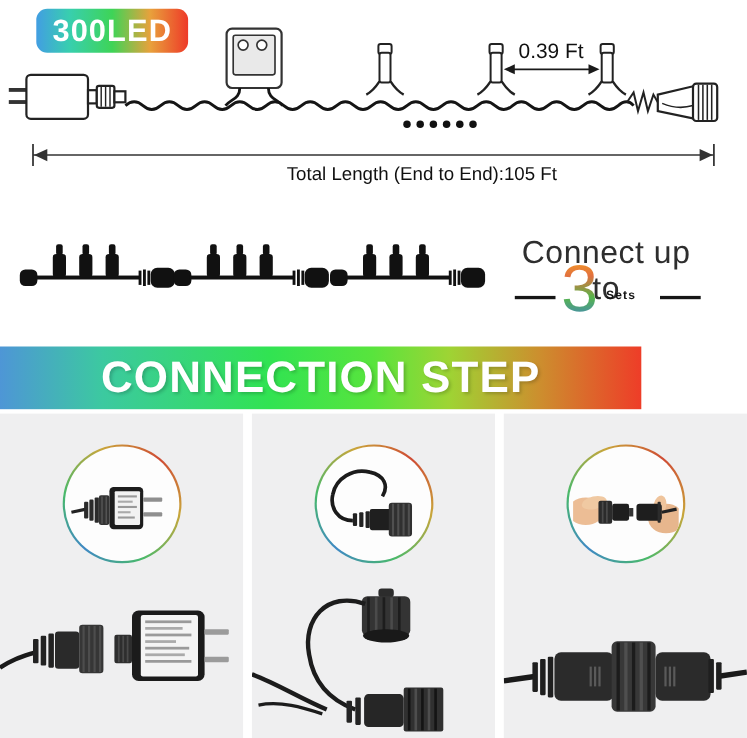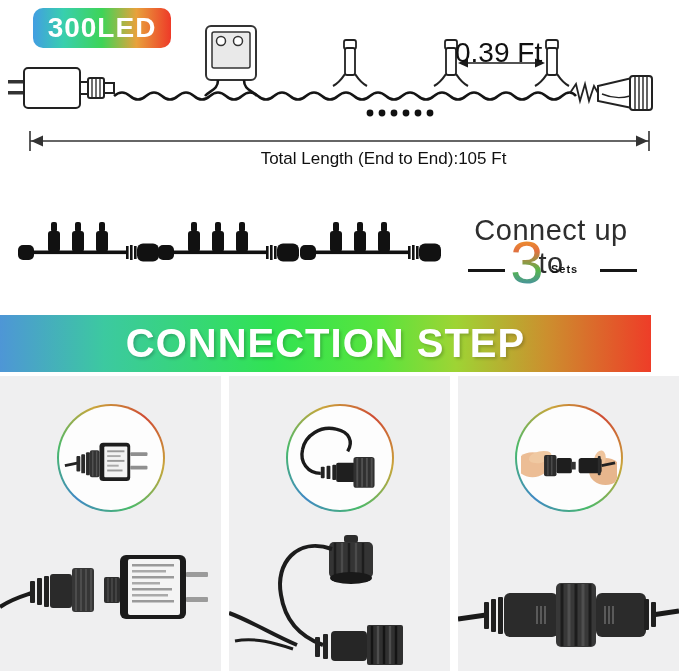--- a/index.html
+++ b/index.html
@@ -8,40 +8,40 @@
 
   
   .badge{position:absolute;left:33px;top:8px;width:138px;height:40px;border-radius:10px;
          background:linear-gradient(90deg,#429ee2 0%,#38cfae 22%,#3ed457 50%,#e8a13c 75%,#ee3a28 100%);
          color:#fff;font-size:28px;font-weight:800;letter-spacing:1px;
          display:flex;align-items:center;justify-content:center;}
 
   
   .layer{position:absolute;left:0;top:0;}
 
-  .spacing-label{position:absolute;left:455px;top:37px;width:92px;
-                 font-size:28px;color:#101010;}
+  .spacing-label{position:absolute;left:455px;top:37px;width:92px;text-align:center;
+                 font-size:19px;color:#101010;}
   .total-label{position:absolute;left:0;top:149px;width:679px;text-align:center;
                font-size:17px;color:#101010;margin-left:44px;}
 
   
   .connect-heading{position:absolute;left:458px;top:214px;width:186px;text-align:center;
                    font-size:29px;color:#2e2e2e;letter-spacing:0.5px;}
   .dash{position:absolute;top:269px;height:3px;width:37px;background:#161616;}
   .dash-left{left:468px;}
   .dash-right{left:600px;}
   .connect-count{position:absolute;left:506px;top:233px;width:42px;text-align:center;
                  font-size:60px;line-height:1;font-weight:400;
                  background:linear-gradient(180deg,#f6a21e 0%,#e2703f 30%,#57b54b 62%,#3f7fd1 100%);
                  -webkit-background-clip:text;background-clip:text;color:transparent;}
   .connect-unit{position:absolute;left:551px;top:263px;font-size:11px;font-weight:700;
                 letter-spacing:1px;color:#141414;}
 
   
-  .banner{position:absolute;left:0;top:315px;width:651px;height:57px;
+  .banner{position:absolute;left:0;top:315px;width:583px;height:57px;
           background:linear-gradient(90deg,#4e96d6 0%,#3cc9a0 16%,#31e352 42%,#58e43d 58%,#9ed434 70%,#cc8f2e 84%,#ee3d28 100%);
           display:flex;align-items:center;justify-content:center;}
   .banner span{color:#ffffff;font-size:40px;font-weight:800;letter-spacing:1px;
                text-shadow:2px 2px 3px rgba(0,0,0,0.18);}
 
   
   .steps{position:absolute;left:0;top:376px;width:679px;height:295px;background:#ffffff;
          display:grid;grid-template-columns:1fr 1fr 1fr;gap:8px;}
   .step-col{position:relative;background:#efeff0;}
   .ring{position:absolute;left:50%;top:28px;transform:translateX(-50%);

